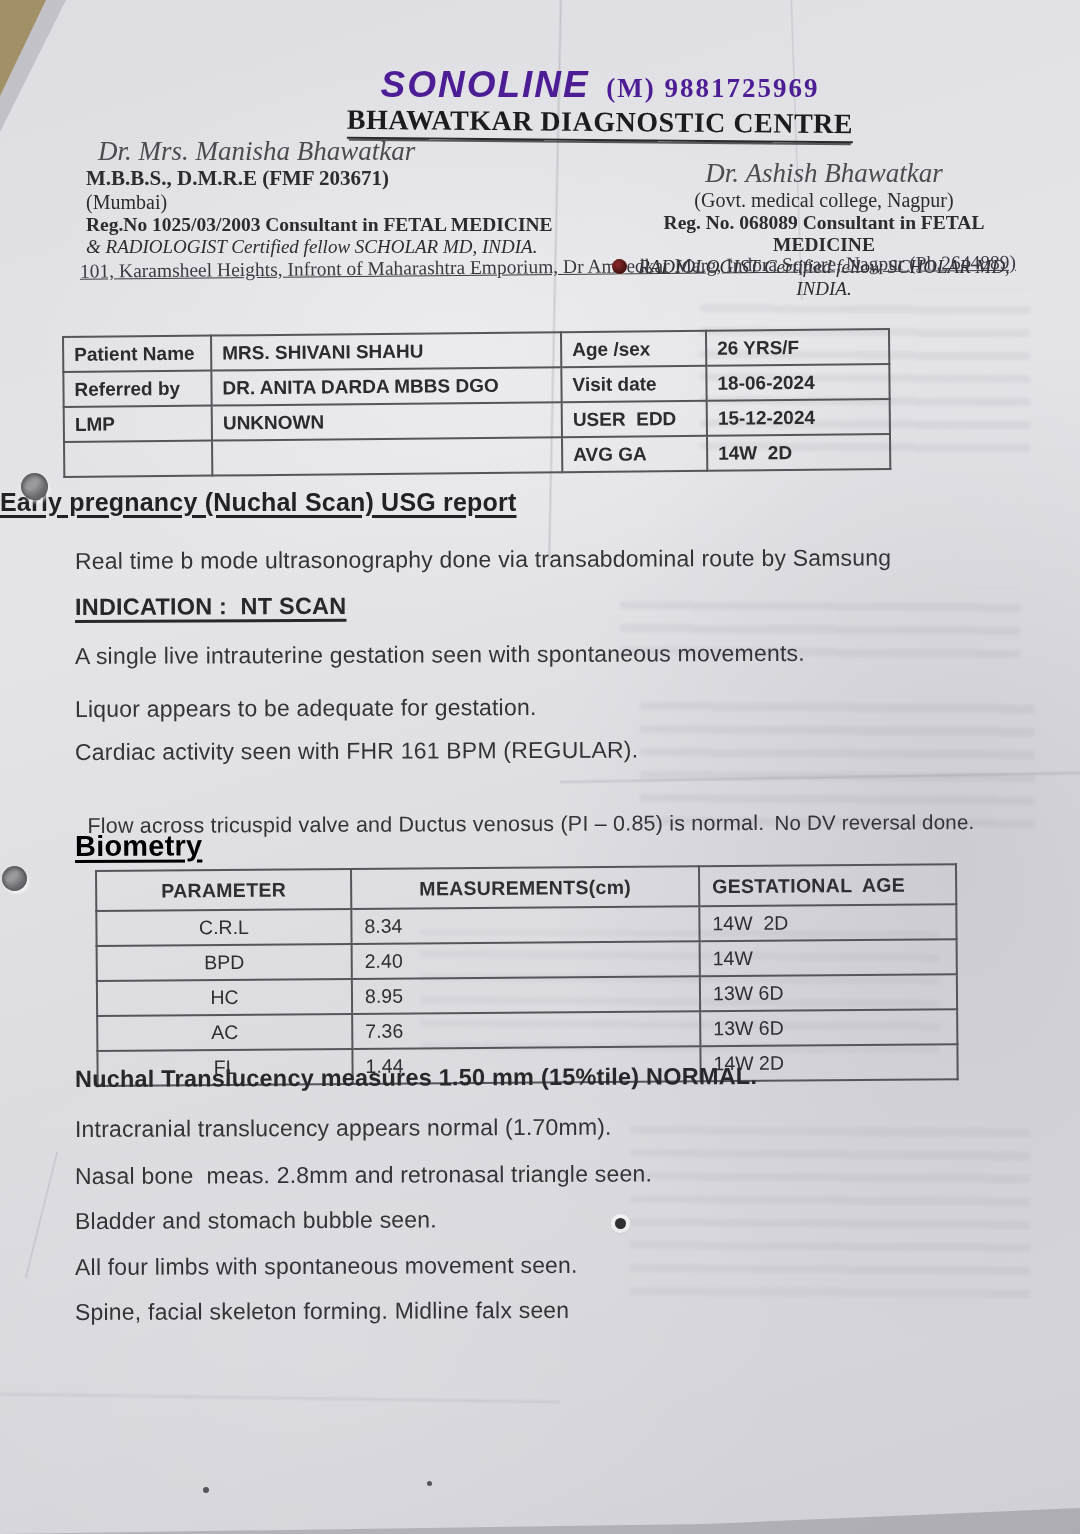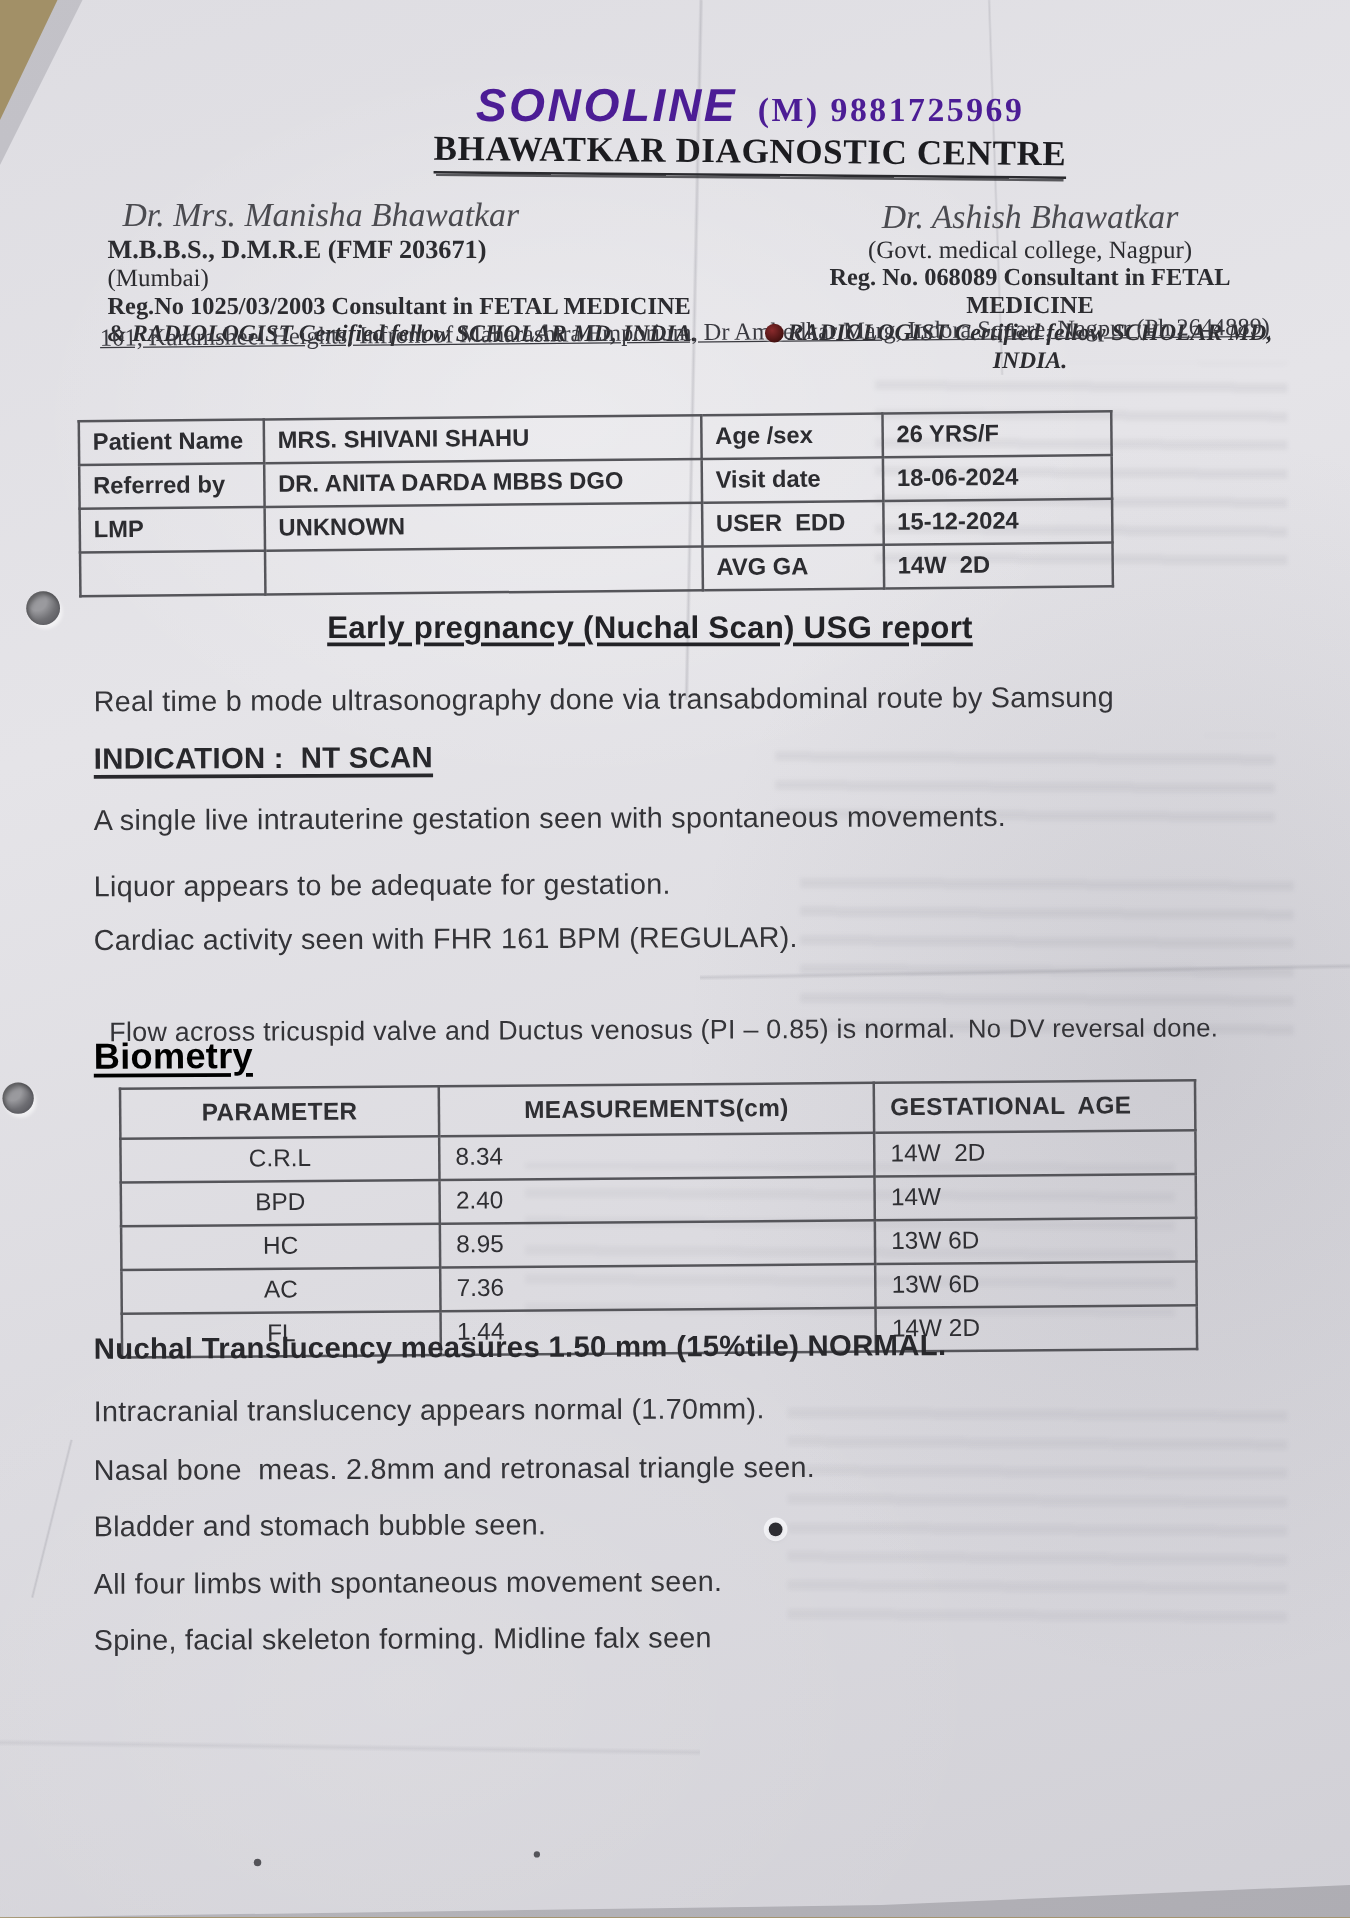--- a/index.html
+++ b/index.html
@@ -67,33 +67,33 @@
   .logo{font-style:italic;font-weight:800;font-size:37px;letter-spacing:2px;font-family:"Liberation Sans",sans-serif;}
   .phone{font-family:"Liberation Serif",serif;font-weight:bold;font-size:27px;margin-left:12px;letter-spacing:2px;}
   .centre-name{position:absolute;top:106px;left:120px;width:960px;text-align:center;transform:rotate(0.5deg);}
   .centre-name span{display:inline-block;font-family:"Liberation Serif",serif;font-weight:bold;font-size:28px;
     letter-spacing:0.5px;color:#1c1c20;border-bottom:2px solid #2a2a2e;padding-bottom:1px;
     box-shadow:0 4px 0 -2px rgba(42,42,46,0.75);}
   .doc-block{position:absolute;font-family:"Liberation Serif",serif;color:#2c2c30;line-height:1.14;}
   .doc-left{top:136px;left:86px;width:480px;}
   .doc-right{top:158px;left:612px;width:424px;text-align:center;}
   .doc-name{font-style:italic;font-size:27px;color:#4b4b50;}
-  .doc-left .doc-name{padding-left:12px;margin-top:21px;}
+  .doc-left .doc-name{padding-left:12px;}
   .doc-qual{font-weight:bold;font-size:21px;}
   .doc-city{font-size:20px;}
   .doc-reg{font-weight:bold;font-size:19.5px;}
-  .doc-fellow{font-weight:bold;font-style:italic;font-size:19px;}
+  .doc-fellow{font-weight:normal;font-style:italic;font-size:19px;}
   .address{position:absolute;top:256px;left:80px;width:970px;font-family:"Liberation Serif",serif;
     font-size:19.5px;color:#3a3a40;text-decoration:underline;white-space:nowrap;transform:rotate(-0.55deg);}
   
   .ptable{position:absolute;top:336px;left:62px;border-collapse:collapse;transform:rotate(-0.55deg);
     transform-origin:left top;color:#2c2c30;}
   .ptable td{border:2px solid #55555a;font-size:19px;font-weight:bold;padding:3px 10px;height:27px;white-space:pre-wrap;}
   
-  .title{position:absolute;top:488px;left:0;width:1040px;text-align:center;}
+  .title{position:absolute;top:488px;left:0;width:1040px;}
   .title span{display:inline-block;font-weight:bold;font-size:25px;color:#222226;
     text-decoration:underline;text-decoration-thickness:2.5px;text-underline-offset:4px;letter-spacing:0.2px;}
   .stmt{position:absolute;left:75px;font-size:23px;color:#343438;white-space:pre-wrap;
     letter-spacing:0.2px;transform:rotate(-0.25deg);transform-origin:left center;}
   .stmt-method{top:548px;}
   .stmt-indication{top:594px;font-weight:bold;font-size:23.5px;text-decoration:underline;
     text-decoration-thickness:3px;text-underline-offset:5px;color:#28282c;}
   .stmt-gestation{top:643px;}
   .stmt-liquor{top:696px;}
   .stmt-cardiac{top:739px;}

